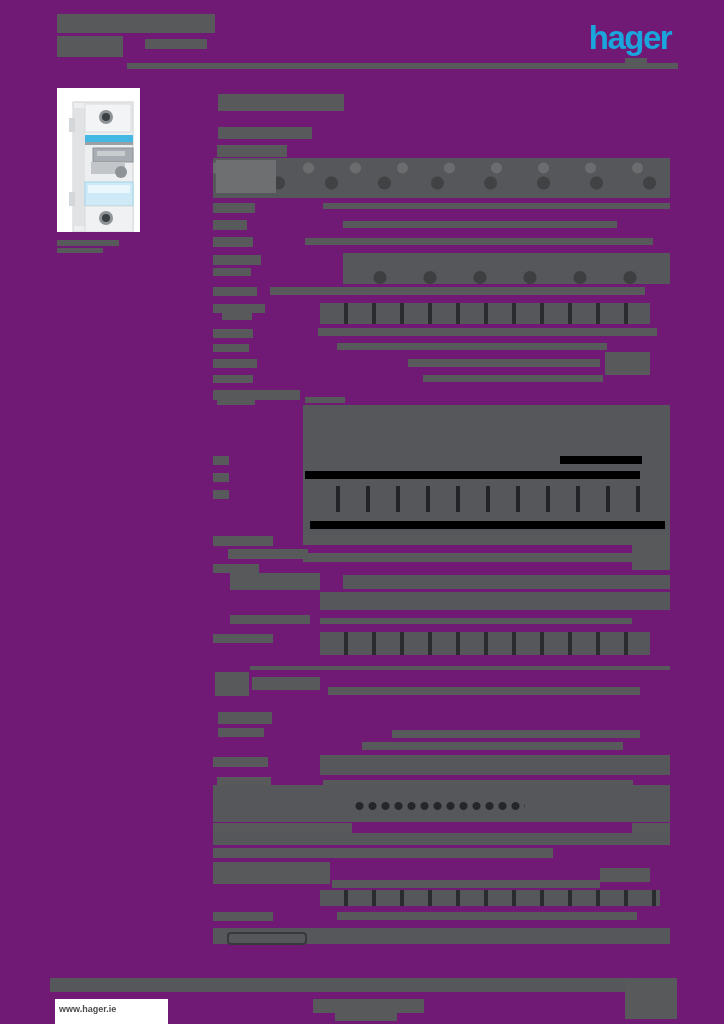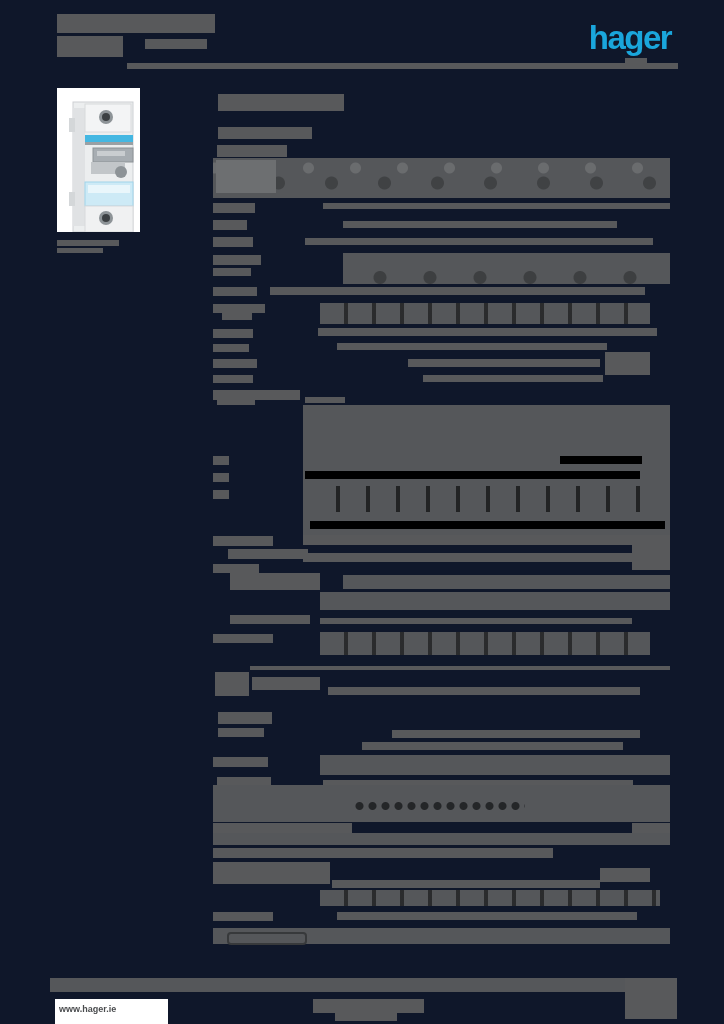--- a/index.html
+++ b/index.html
@@ -1,16 +1,16 @@
 <!DOCTYPE html>
 <html><head>
 <meta charset="utf-8">
 <style>
   html,body{margin:0;padding:0;background:#000;}
-  #app{position:relative;width:724px;height:1024px;background:#0f172a;overflow:hidden;
+  #app{position:relative;width:724px;height:1024px;background:#701a75;overflow:hidden;
        font-family:"Liberation Sans",sans-serif;}
 
   
   .rb{position:absolute;}
   .bar{background:#58595b;}
   .band{background:#55575a;}
   .light{background:#6d6f71;}
   .blackbar{background:#000000;}
   .band1{background:#55575a;
     background-image:

